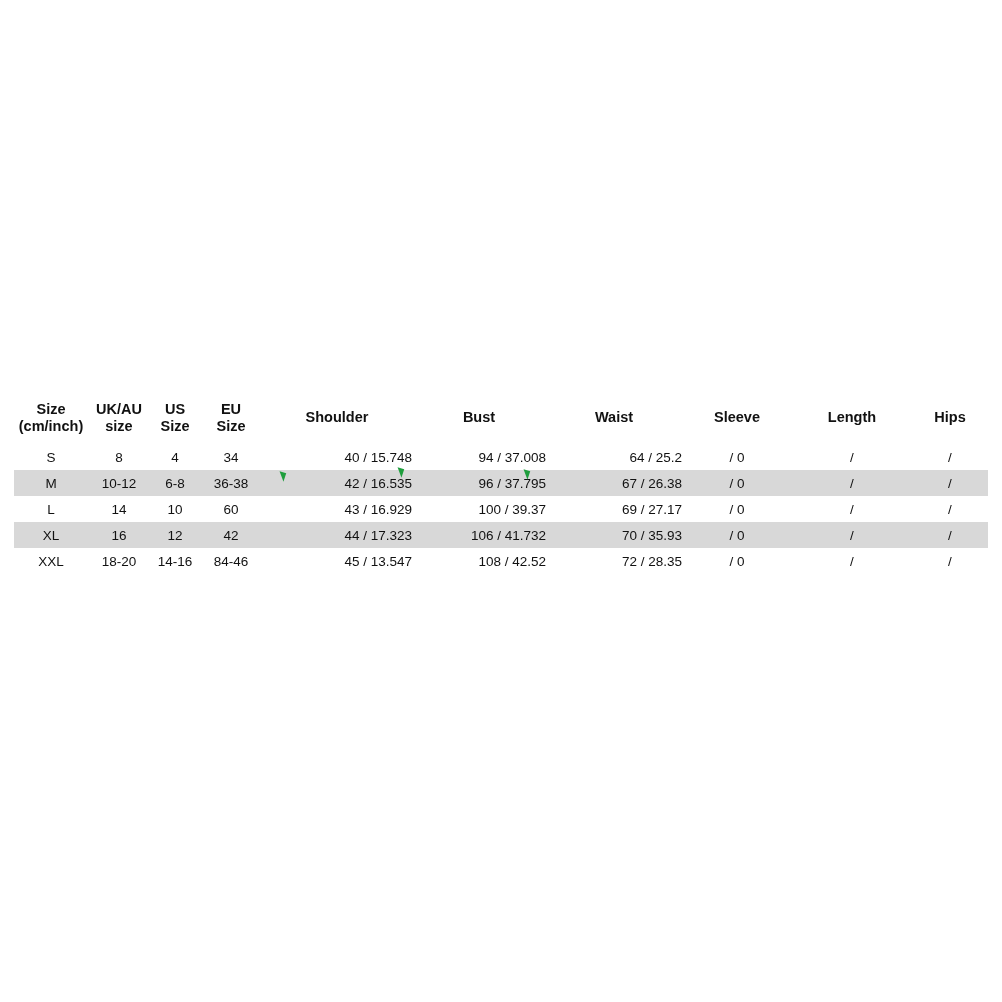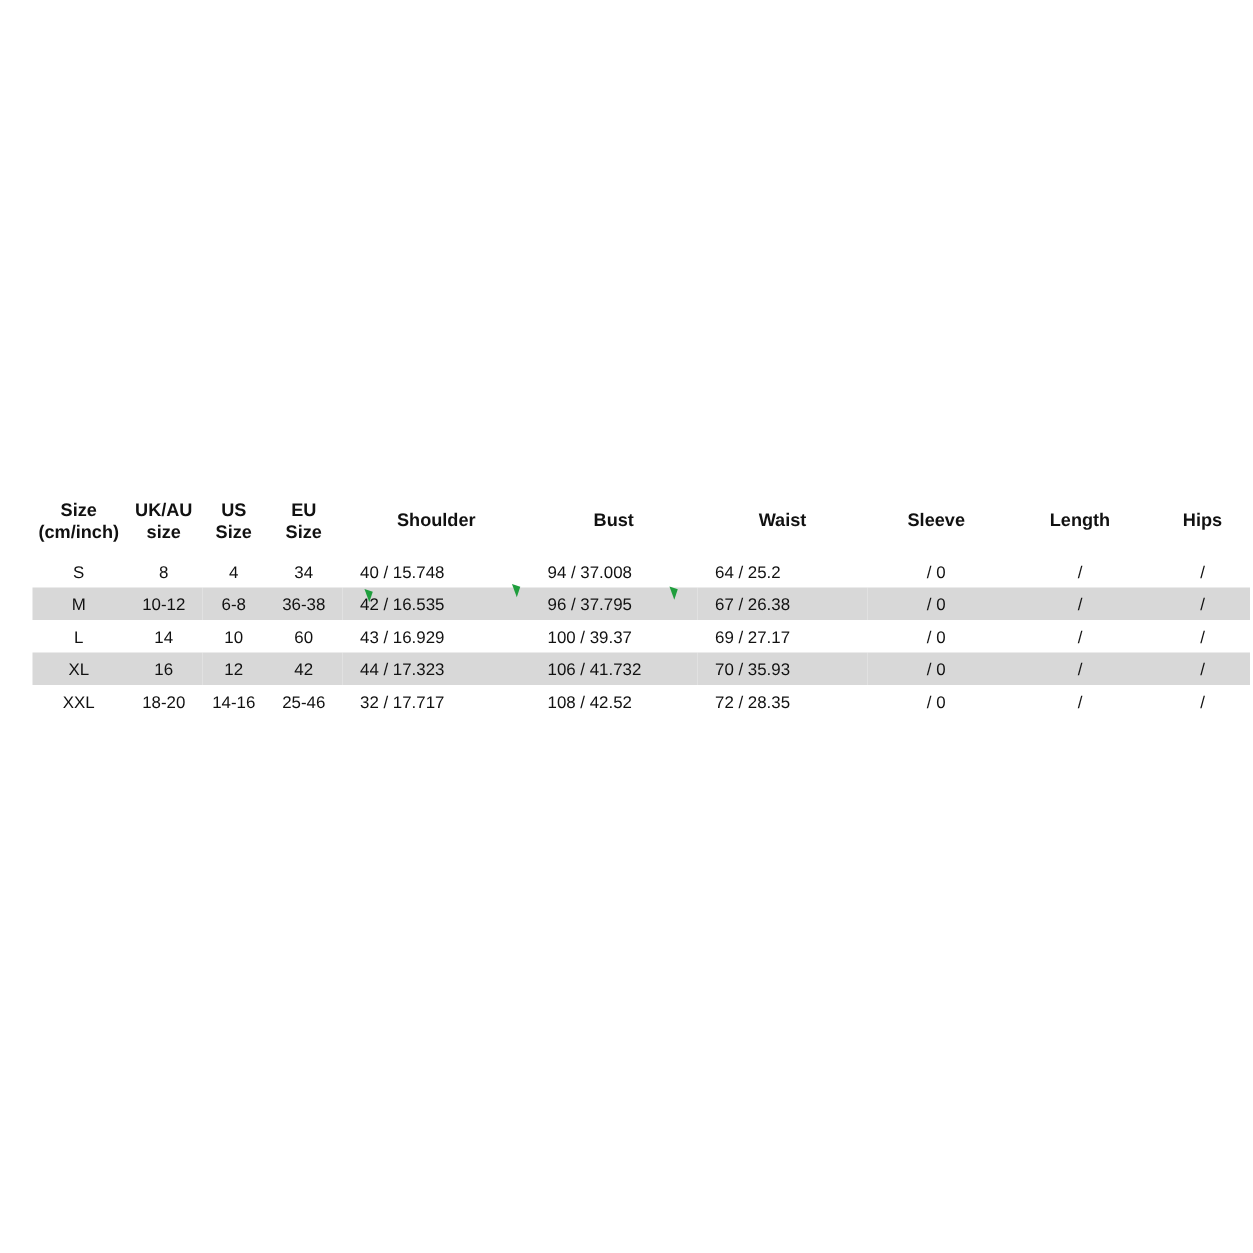--- a/index.html
+++ b/index.html
@@ -10,21 +10,21 @@
   body {
     width: 1002px;
     height: 1002px;
     font-family: "Liberation Sans", sans-serif;
     color: #111111;
     position: relative;
     overflow: hidden;
   }
   #size-chart-wrap {
     position: absolute;
-    left: 26px;
+    left: 14px;
     top: 392px;
     width: 974px;
   }
   table.size-chart {
     width: 974px;
     border-collapse: collapse;
     table-layout: fixed;
   }
   table.size-chart td, table.size-chart th {
     padding: 0;
@@ -53,21 +53,21 @@
     background: #ffffff;
   }
   tbody td {
     font-size: 13.5px;
     text-align: center;
     vertical-align: middle;
     color: #111;
     white-space: nowrap;
   }
   tbody td.measure {
-    text-align: left;
+    text-align: right;
     padding-left: 14px;
     margin-top: 23px;
   }
   
   col.c-size    { width: 74px; }
   col.c-ukau    { width: 62px; }
   col.c-us      { width: 50px; }
   col.c-eu      { width: 62px; }
   col.c-shoulder{ width: 150px; }
   col.c-bust    { width: 134px; }
@@ -180,22 +180,22 @@
         <td class="measure">106 / 41.732</td>
         <td class="measure">70 / 35.93</td>
         <td>/ 0</td>
         <td>/</td>
         <td>/</td>
       </tr>
       <tr class="plain">
         <td>XXL</td>
         <td>18-20</td>
         <td>14-16</td>
-        <td>25-46</td>
-        <td class="measure">32 / 17.717</td>
+        <td>84-46</td>
+        <td class="measure">45 / 13.547</td>
         <td class="measure">108 / 42.52</td>
         <td class="measure">72 / 28.35</td>
         <td>/ 0</td>
         <td>/</td>
         <td>/</td>
       </tr>
     </tbody>
   </table>
 
   <span class="green-mark gm1"></span>

